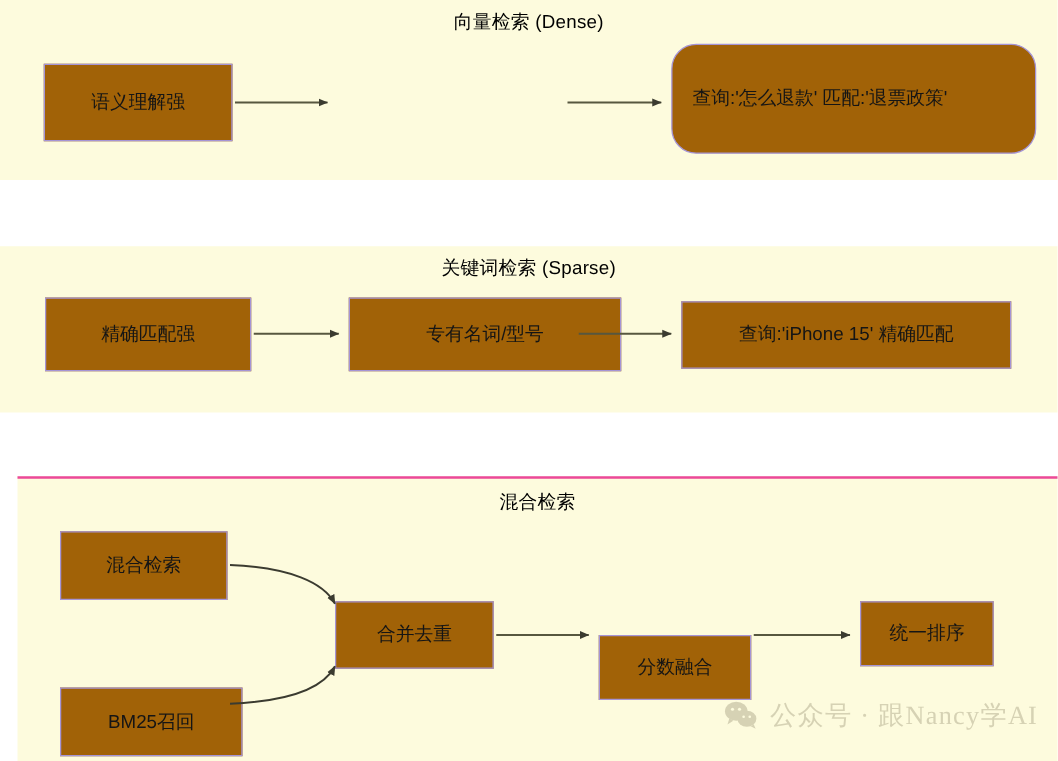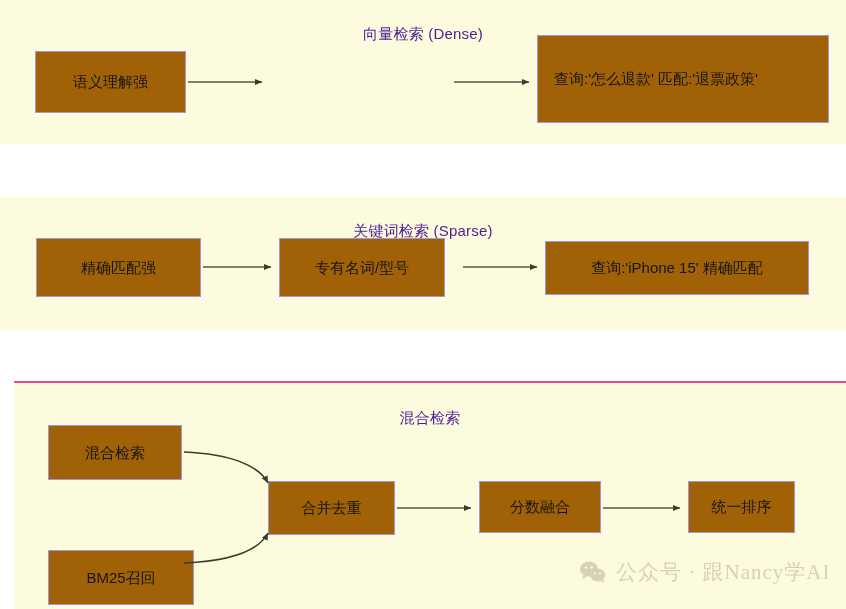--- a/index.html
+++ b/index.html
@@ -32,24 +32,23 @@
   #panel-hybrid { left: 14px; top: 381px; width: 832px; height: 228px;
                   border-top: 2px solid #ec4899; }
 
   .panel-title {
     position: absolute;
     top: 8px;
     left: 0;
     width: 100%;
     text-align: center;
     font-size: 15px;
-    color: #4c1d95;
+    color: #000000;
     letter-spacing: 0.2px;
     white-space: nowrap;
-    margin-top: 17px;
   }
   #panel-hybrid .panel-title { top: 9px; }
 
   
   .node {
     position: absolute;
     box-sizing: border-box;
     background: #a16207;
     border: 1.6px solid #a594d6;
     color: #151515;
@@ -64,32 +63,32 @@
   .node.align-left {
     justify-content: flex-start;
     text-align: left;
     padding-left: 16px;
     padding-right: 14px;
   }
 
   
   #n-dense-1 { left: 35px;  top: 51px; width: 151px; height: 62px; }
   #n-dense-2 { left: 270px; top: 51px; width: 182px; height: 62px; }
-  #n-dense-3 { left: 537px; top: 35px; width: 292px; height: 88px; }
+  #n-dense-3 { left: 537px; top: 35px; width: 292px; height: 88px; border-radius: 20px; }
 
   
   #n-sparse-1 { left: 36px;  top: 238px; width: 165px; height: 59px; }
-  #n-sparse-2 { left: 279px; top: 238px; width: 166px; height: 59px; }
+  #n-sparse-2 { left: 279px; top: 238px; width: 218px; height: 59px; }
   #n-sparse-3 { left: 545px; top: 241px; width: 264px; height: 54px; }
 
   
   #n-hy-vec   { left: 48px;  top: 425px; width: 134px; height: 55px; }
   #n-hy-bm25  { left: 48px;  top: 550px; width: 146px; height: 55px; }
   #n-hy-merge { left: 268px; top: 481px; width: 127px; height: 54px; }
-  #n-hy-score { left: 479px; top: 481px; width: 122px; height: 52px; }
+  #n-hy-score { left: 479px; top: 508px; width: 122px; height: 52px; }
   #n-hy-rank  { left: 688px; top: 481px; width: 107px; height: 52px; }
 
   
   .edges {
     position: absolute;
     left: 0; top: 0;
     width: 846px; height: 609px;
     pointer-events: none;
   }
 

